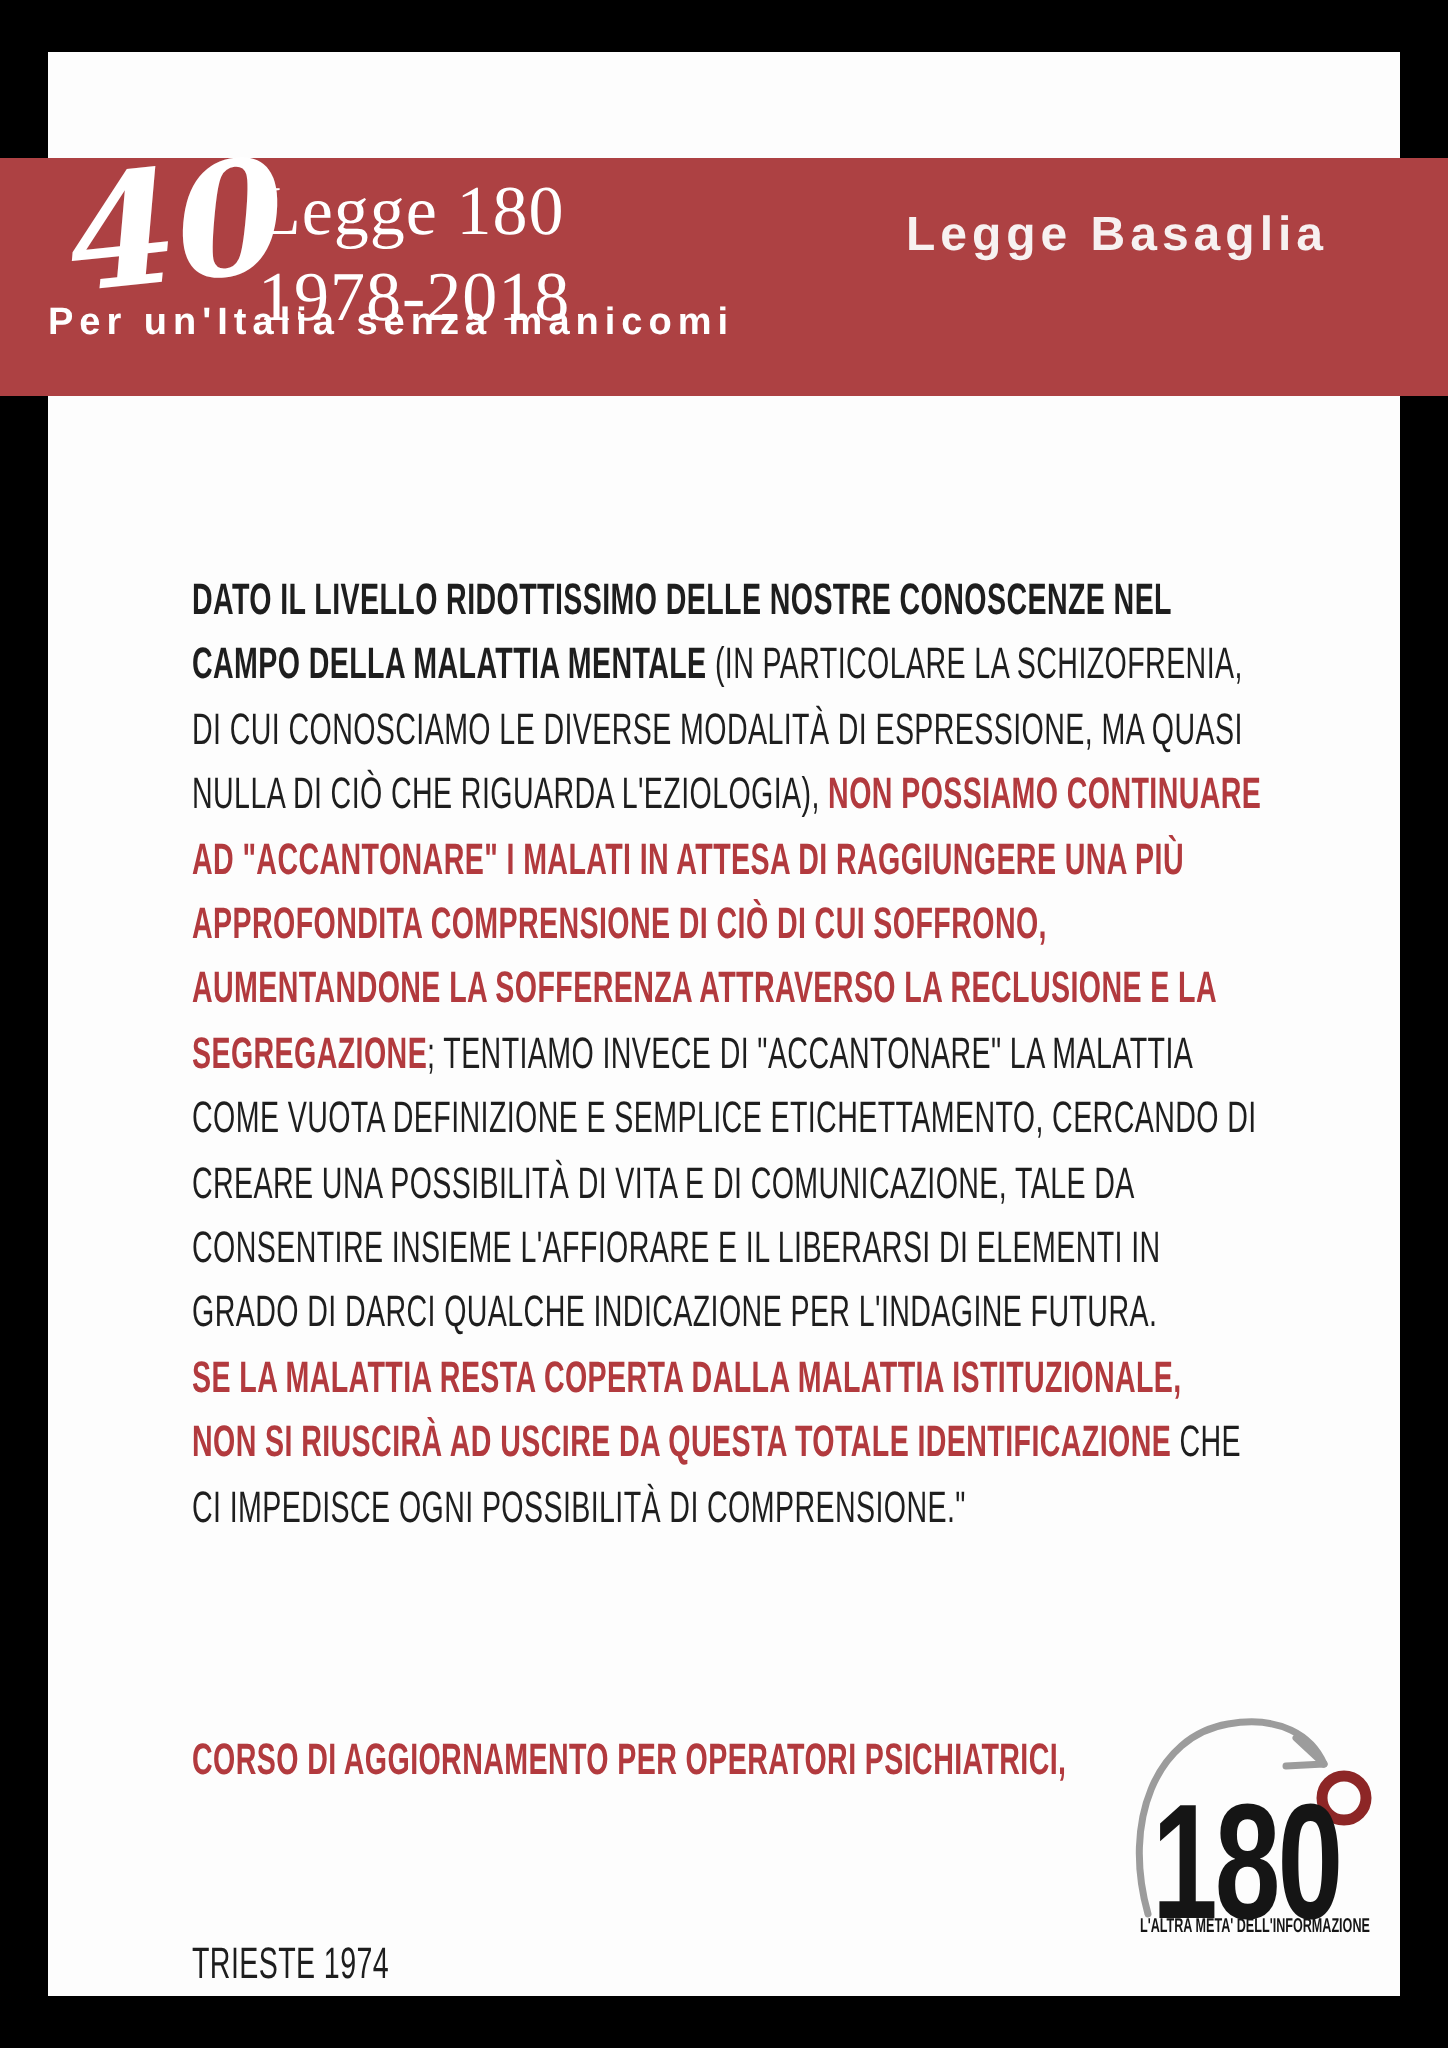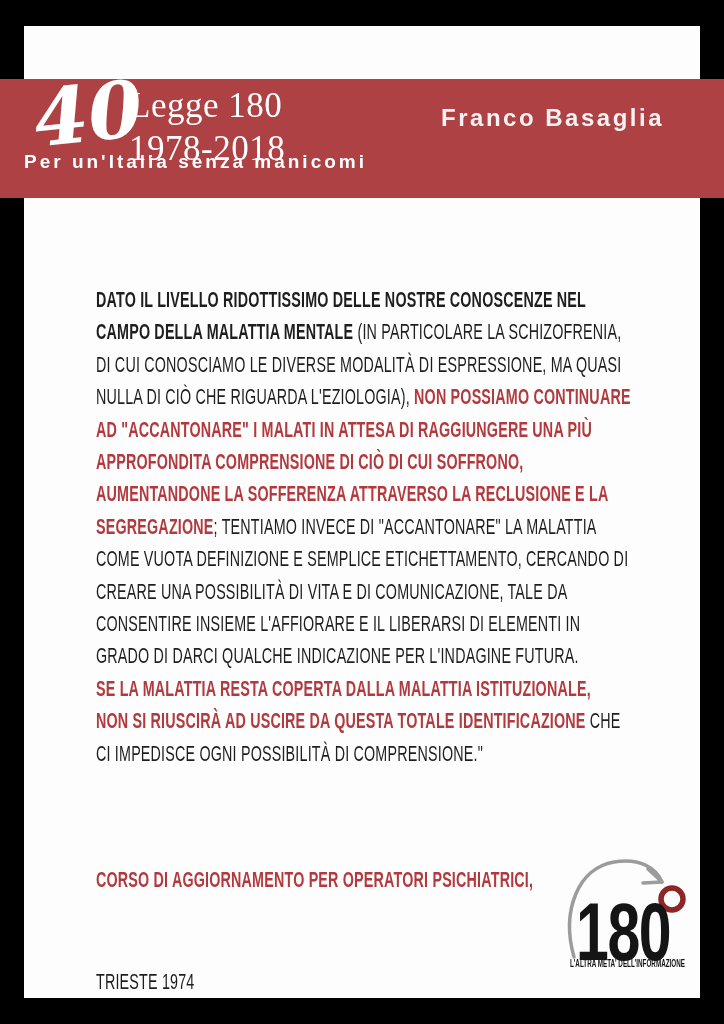--- a/index.html
+++ b/index.html
@@ -88,21 +88,21 @@
   <div class="page"></div>
 
   <div class="band">
     <div class="badge40">40</div>
     <div class="band-title">
       <div>Legge 180</div>
       <div>1978-2018</div>
     </div>
     <div class="band-tagline">Per un'Italia senza manicomi</div>
     <div class="band-author">
-      <div>Franco Basaglia</div>
+      <div>Legge Basaglia</div>
     </div>
   </div>
 
   <div class="quote-block">
       <div class="quote-line"><span class="seg-bold">DATO IL LIVELLO RIDOTTISSIMO DELLE NOSTRE CONOSCENZE NEL</span></div>
       <div class="quote-line"><span class="seg-bold">CAMPO DELLA MALATTIA MENTALE </span><span class="seg-reg">(IN PARTICOLARE LA SCHIZOFRENIA,</span></div>
       <div class="quote-line"><span class="seg-reg">DI CUI CONOSCIAMO LE DIVERSE MODALITÀ DI ESPRESSIONE, MA QUASI</span></div>
       <div class="quote-line"><span class="seg-reg">NULLA DI CIÒ CHE RIGUARDA L'EZIOLOGIA), </span><span class="seg-red">NON POSSIAMO CONTINUARE</span></div>
       <div class="quote-line"><span class="seg-red">AD "ACCANTONARE" I MALATI IN ATTESA DI RAGGIUNGERE UNA PIÙ</span></div>
       <div class="quote-line"><span class="seg-red">APPROFONDITA COMPRENSIONE DI CIÒ DI CUI SOFFRONO,</span></div>

